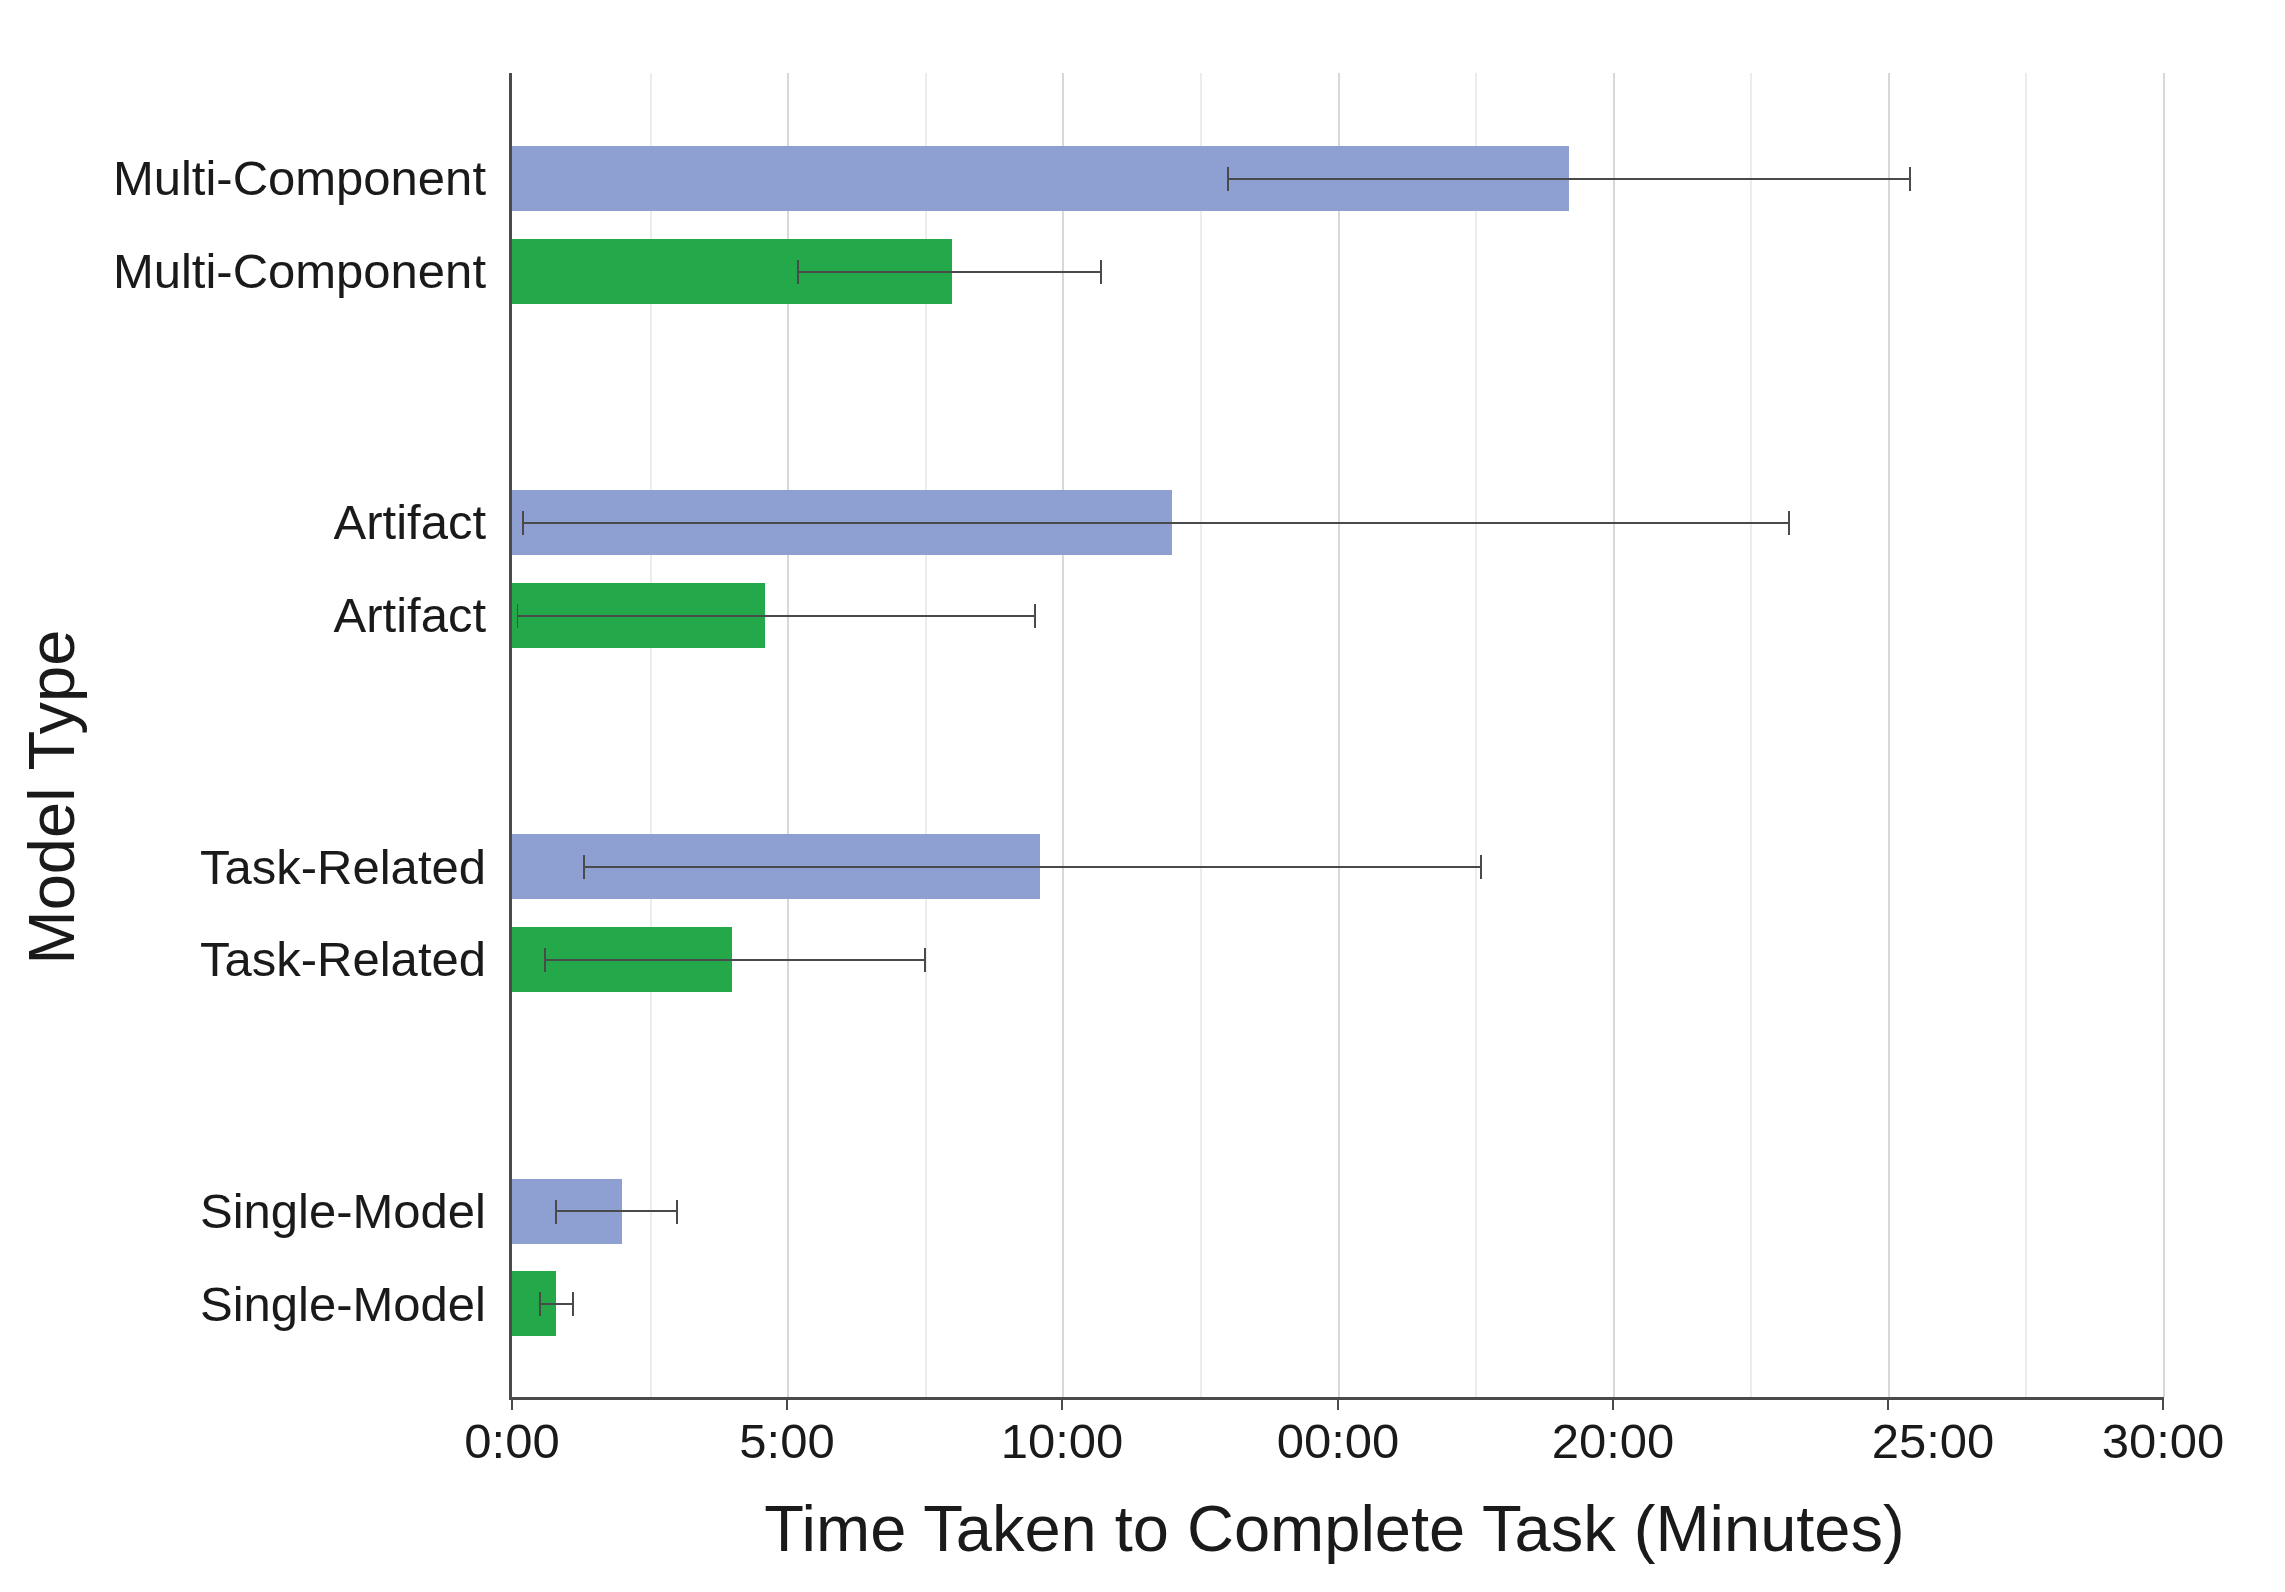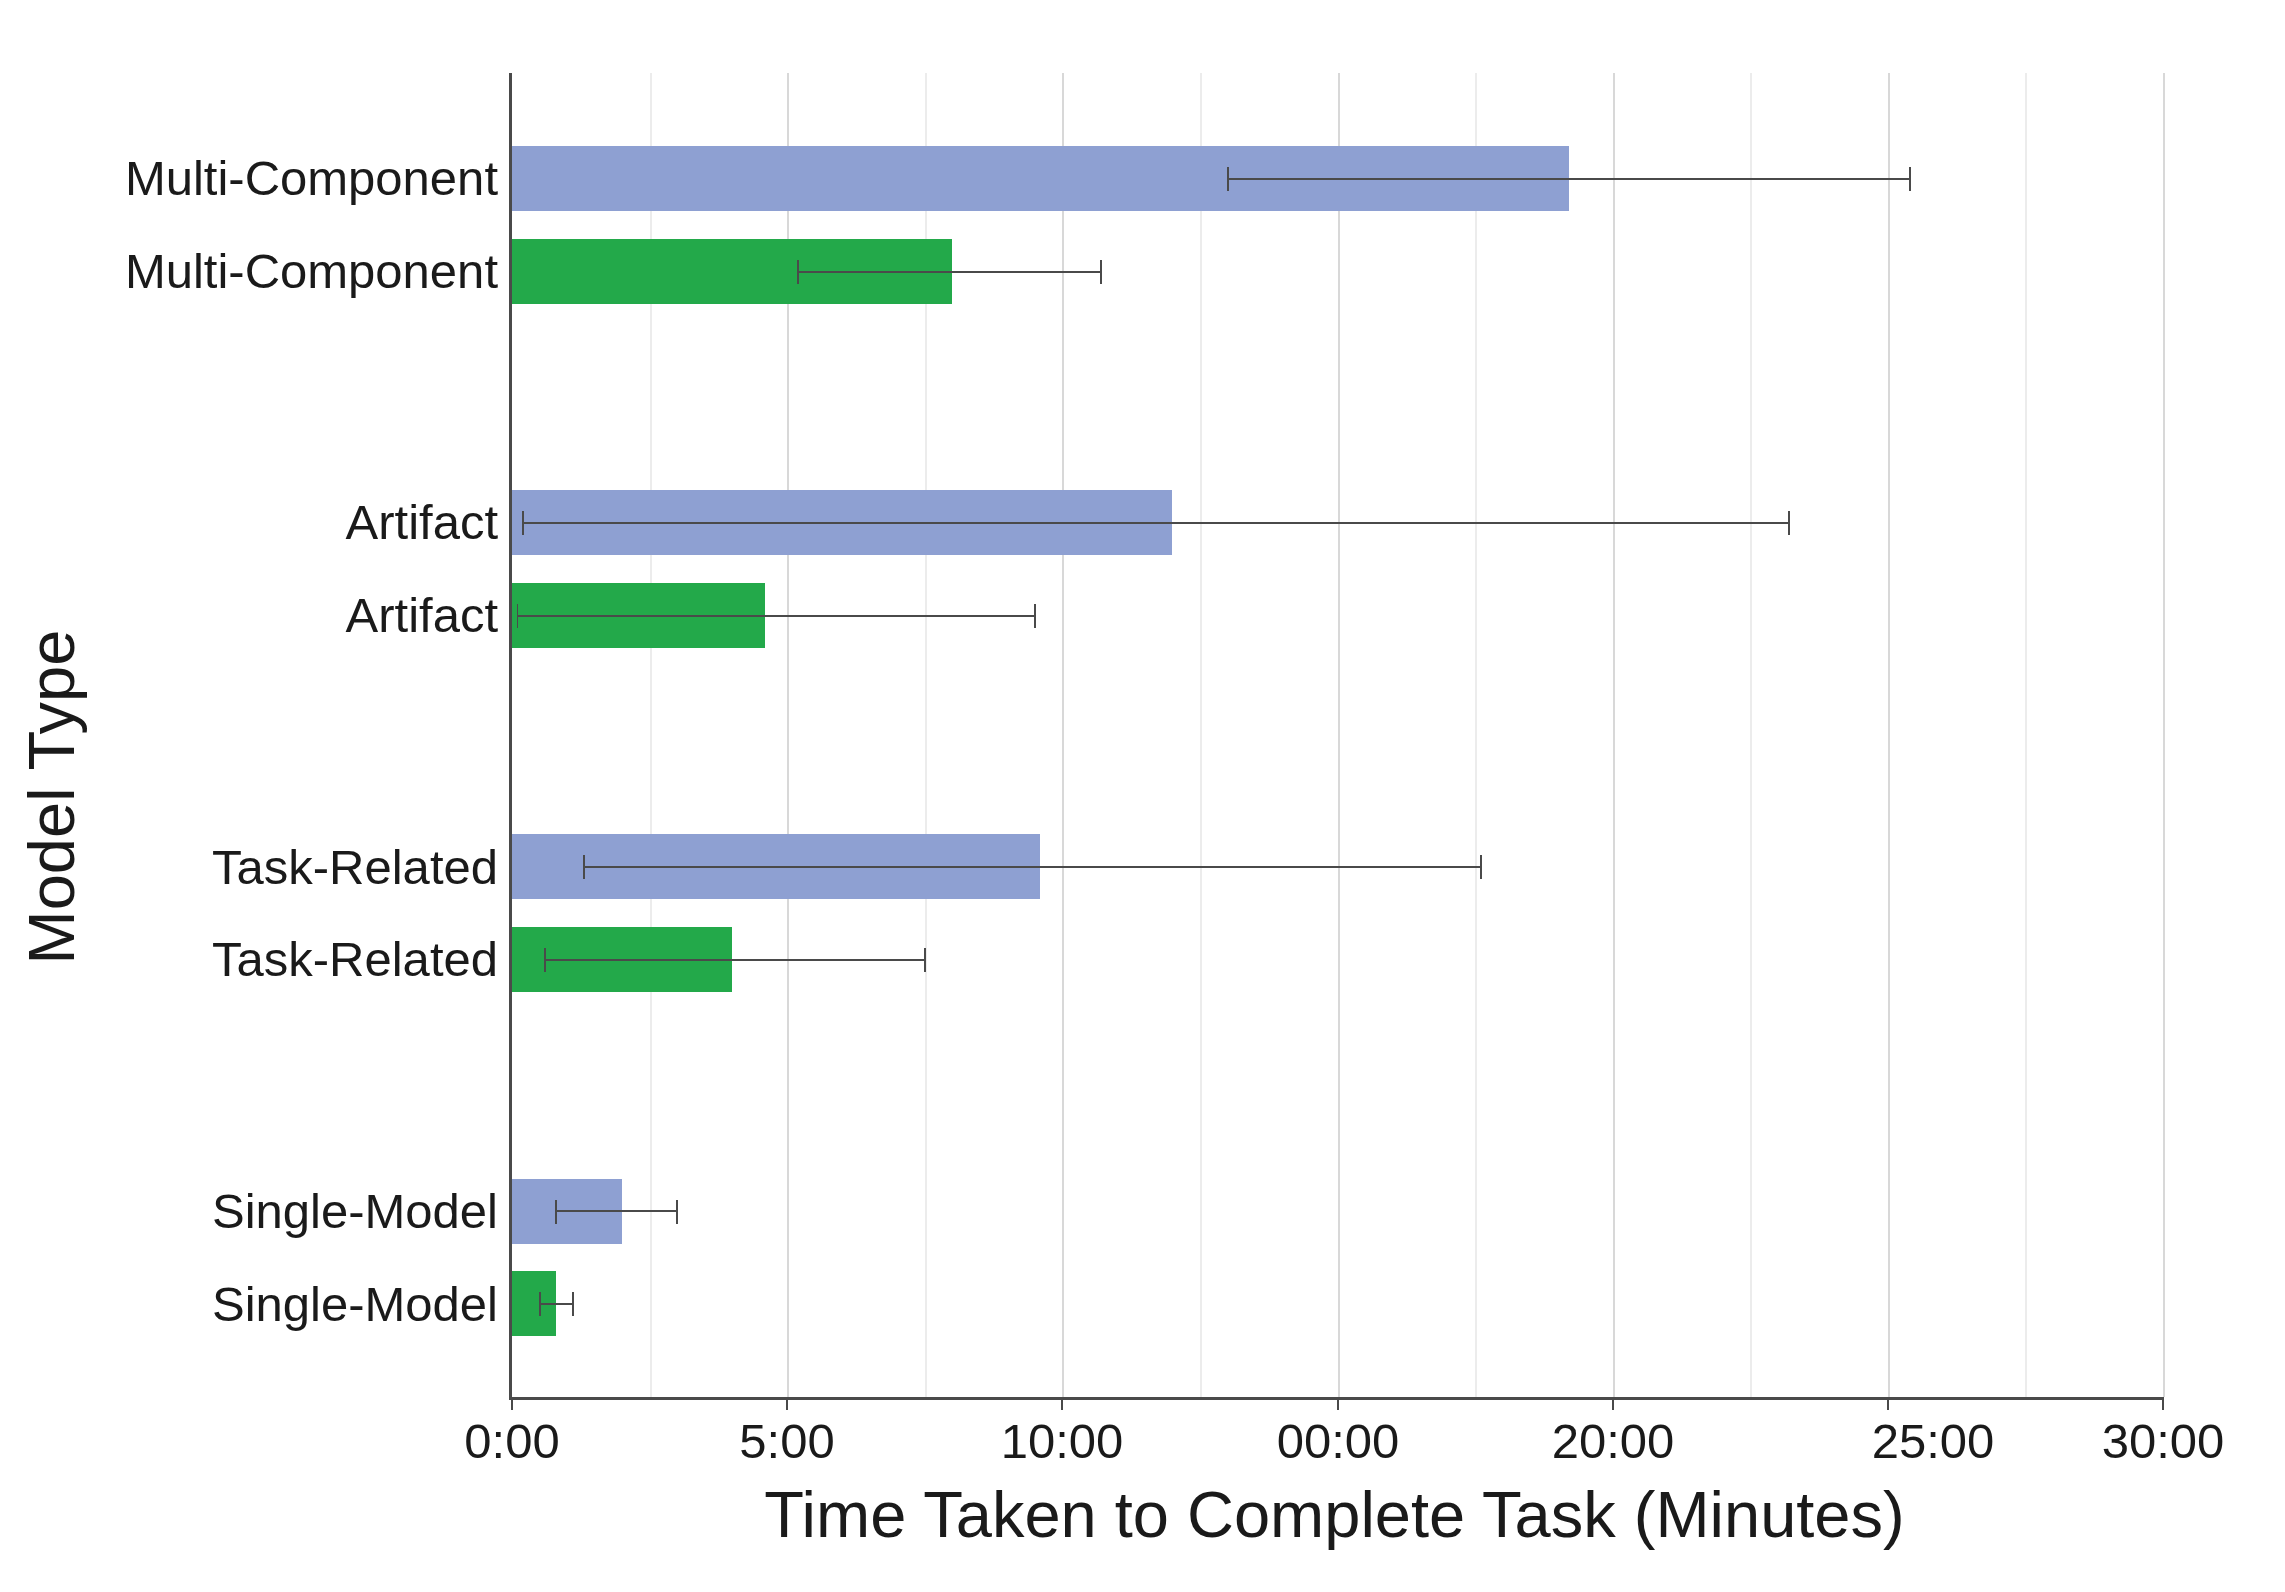--- a/index.html
+++ b/index.html
@@ -19,21 +19,21 @@
     position: absolute;
     left: 18px;
     top: 50%;
     transform: translate(-40%, -50%) rotate(-90deg);
     transform-origin: center;
     font-size: 65px;
     white-space: nowrap;
   }
   .x-axis-title {
     position: absolute;
-    bottom: 41px;
+    bottom: 27px;
     font-size: 65px;
     text-align: center;
   }
   .plot-area {
     position: absolute;
     left: 509px;
     top: 73px;
     width: 1655px;
     height: 1327px;
     border-left: 3.6px solid #4a4a4a;
@@ -71,21 +71,21 @@
   }
   .errcap {
     position: absolute;
     width: 1.8px;
     background: #4a4a4a;
     z-index: 3;
   }
   .cat-label {
     position: absolute;
     right: 100%;
-    margin-right: 14px;
+    margin-right: 26px;
     font-size: 49px;
     white-space: nowrap;
     line-height: 1;
   }
   .x-tick-label {
     position: absolute;
     top: 100%;
     margin-top: 16.4px;
     font-size: 49px;
     transform: translateX(-50%);

